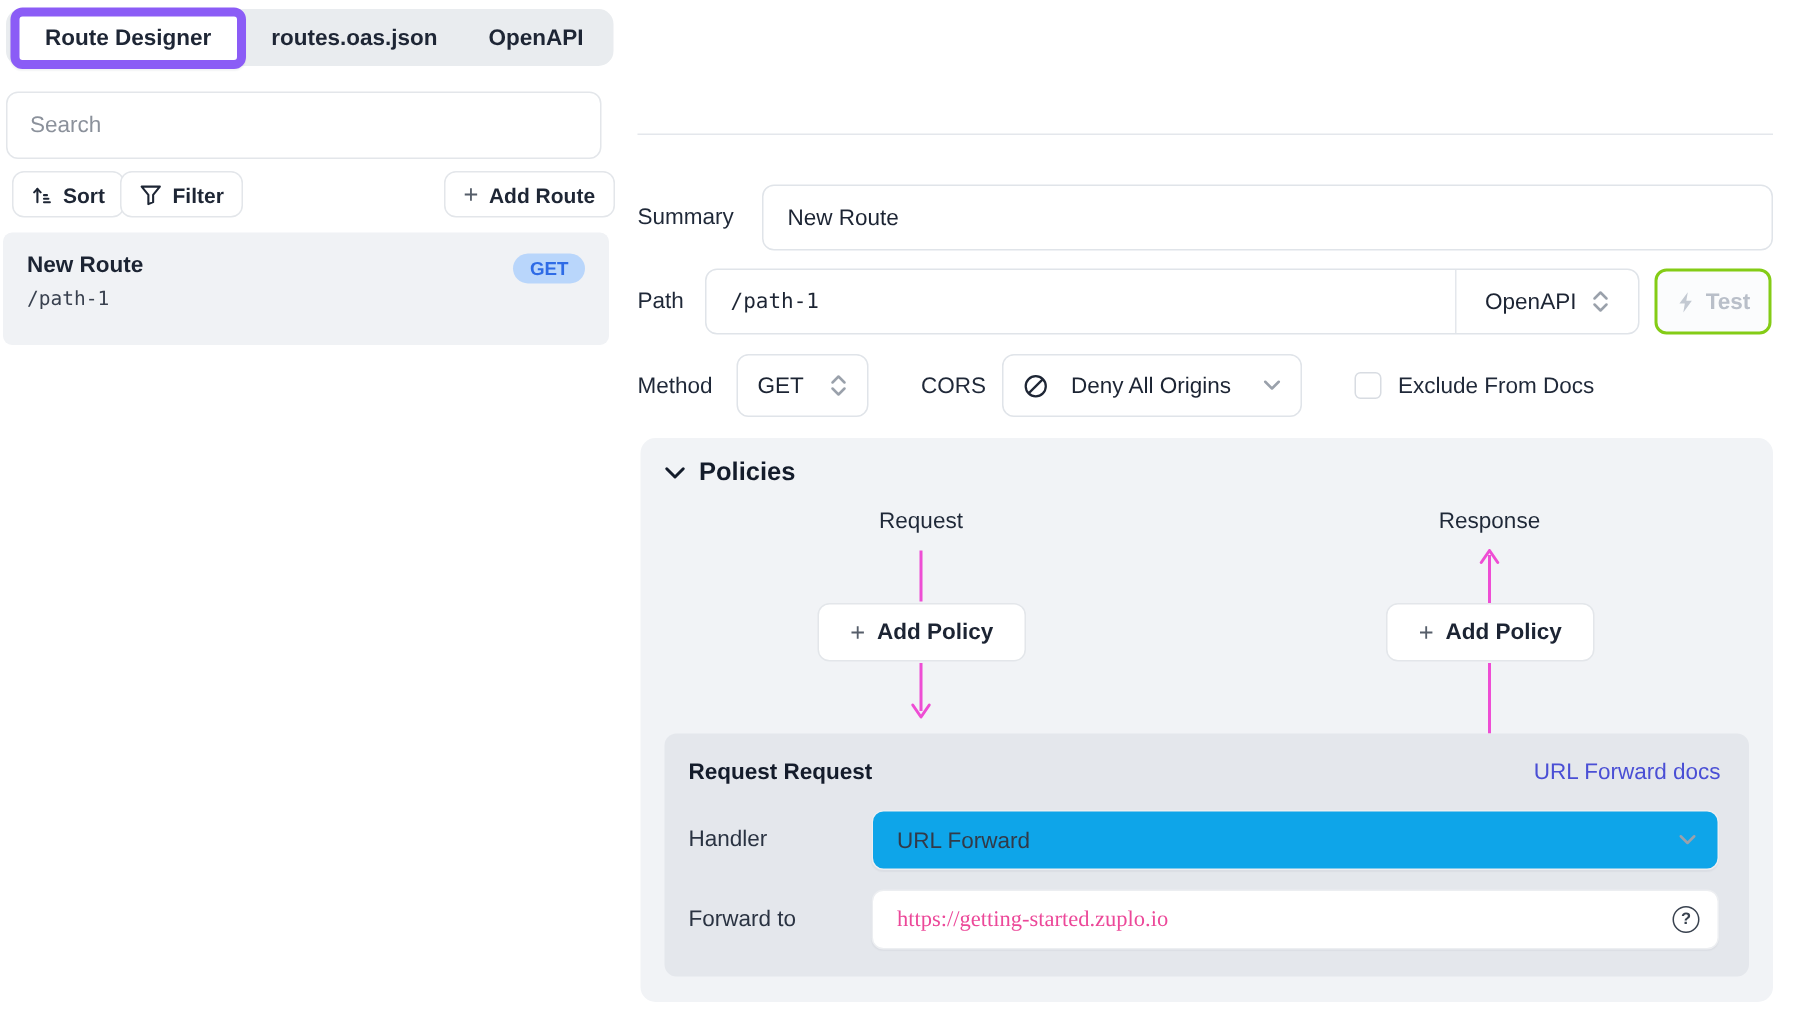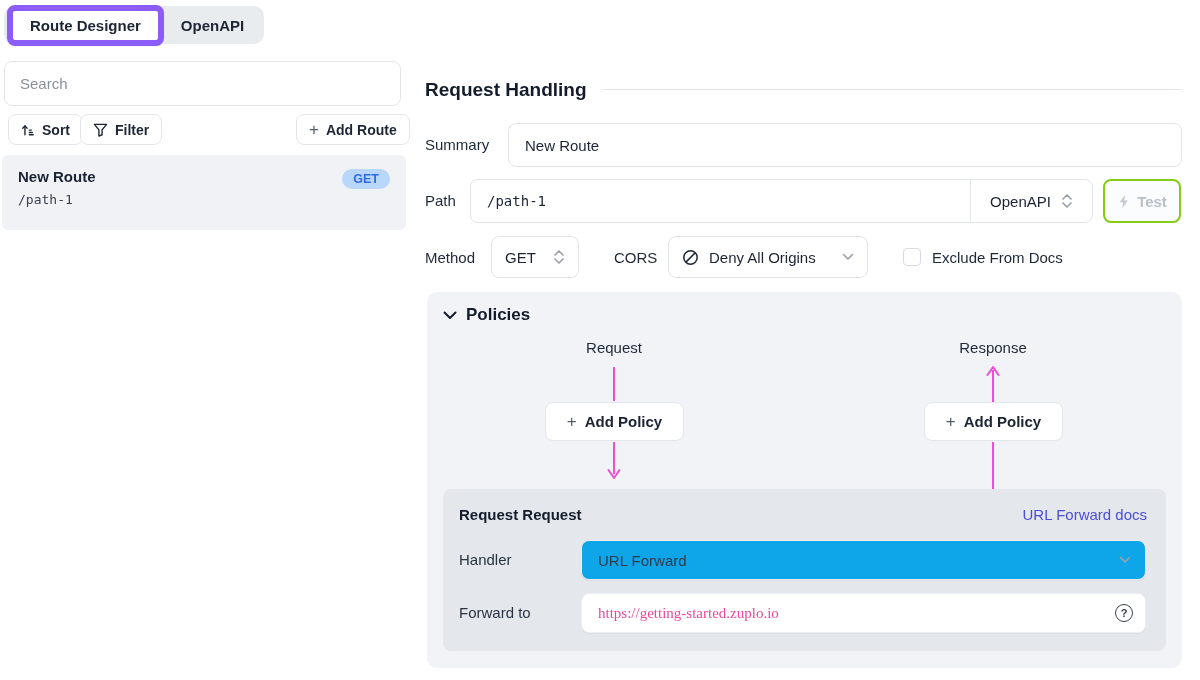--- a/index.html
+++ b/index.html
@@ -57,21 +57,21 @@
                     gap:10px; font-size:15px; color:#1c2433; cursor:pointer; }
   .test-btn { position:absolute; left:1103px; top:179px; width:78px; height:44px;
               border:2px solid #84cc16; border-radius:8px; background:#fbfcfd;
               display:flex; align-items:center; justify-content:center; gap:6px;
               font-size:15px; font-weight:600; color:#b9bfc9; cursor:default; font-family:inherit; }
 
   .select-box { position:absolute; background:#fff; border:1px solid #e0e4e9; border-radius:8px;
                 display:flex; align-items:center; font-size:15px; color:#1c2433; cursor:pointer; }
   .method-select { left:491px; top:236px; width:88px; height:42px; padding:0 13px;
                    justify-content:space-between; }
-  .cors-select { left:668px; top:236px; width:200px; height:42px; padding:0 13px; gap:10px; }
+  .cors-select { left:668px; top:236px; width:200px; height:42px; padding:0 13px; gap:15px; }
   .cors-select .grow { flex:1; }
   .checkbox { position:absolute; left:903px; top:248px; width:18px; height:18px; background:#fff;
               border:1px solid #d8dce2; border-radius:4px; cursor:pointer; }
 
   
   .policies { position:absolute; left:427px; top:292px; width:755px; height:376px;
               background:#f1f3f6; border-radius:10px; }
   .pol-header { position:absolute; left:16px; top:13px; display:flex; align-items:center;
                 gap:9px; cursor:pointer; }
   .pol-title { font-size:17px; font-weight:700; color:#141c2b; }
@@ -108,20 +108,21 @@
            font-weight:700; color:#39424f; cursor:pointer; flex:0 0 auto; }
   svg { display:block; }
 </style>
 </head>
 <body>
 
 <div class="stage">
 
   <div class="tabbar">
     <div class="tab active">Route Designer</div>
+    <div class="tab">routes.oas.json</div>
     <div class="tab">OpenAPI</div>
   </div>
 
   <input class="search" placeholder="Search" style="">
 
   <button class="btn sort-btn">
     <span>
       <svg width="14" height="14" viewBox="0 0 16 16" fill="none" stroke="#1e2635" stroke-width="1.6" stroke-linecap="round">
         <path d="M4.5 13.5V3.5"></path>
           <path d="M2 6l2.5-2.5L7 6"></path>
@@ -147,21 +148,20 @@
     <span>Add Route</span>
   </button>
 
   <div class="route-item">
     <div class="route-name">New Route</div>
     <div class="route-path mono">/path-1</div>
     <div class="badge-get">GET</div>
   </div>
 
   <div class="main-title-row">
-    <div class="main-title">Request Handling</div>
     <div class="title-rule"></div>
   </div>
 
   <div class="lbl" style="left:425px; top:136px;">Summary</div>
   <input class="field summary-input" value="New Route" style="">
 
   <div class="lbl" style="left:425px; top:192px;">Path</div>
   <div class="path-group">
     <input class="path-input mono" value="/path-1" style="">
     <div class="group-divider"></div>

